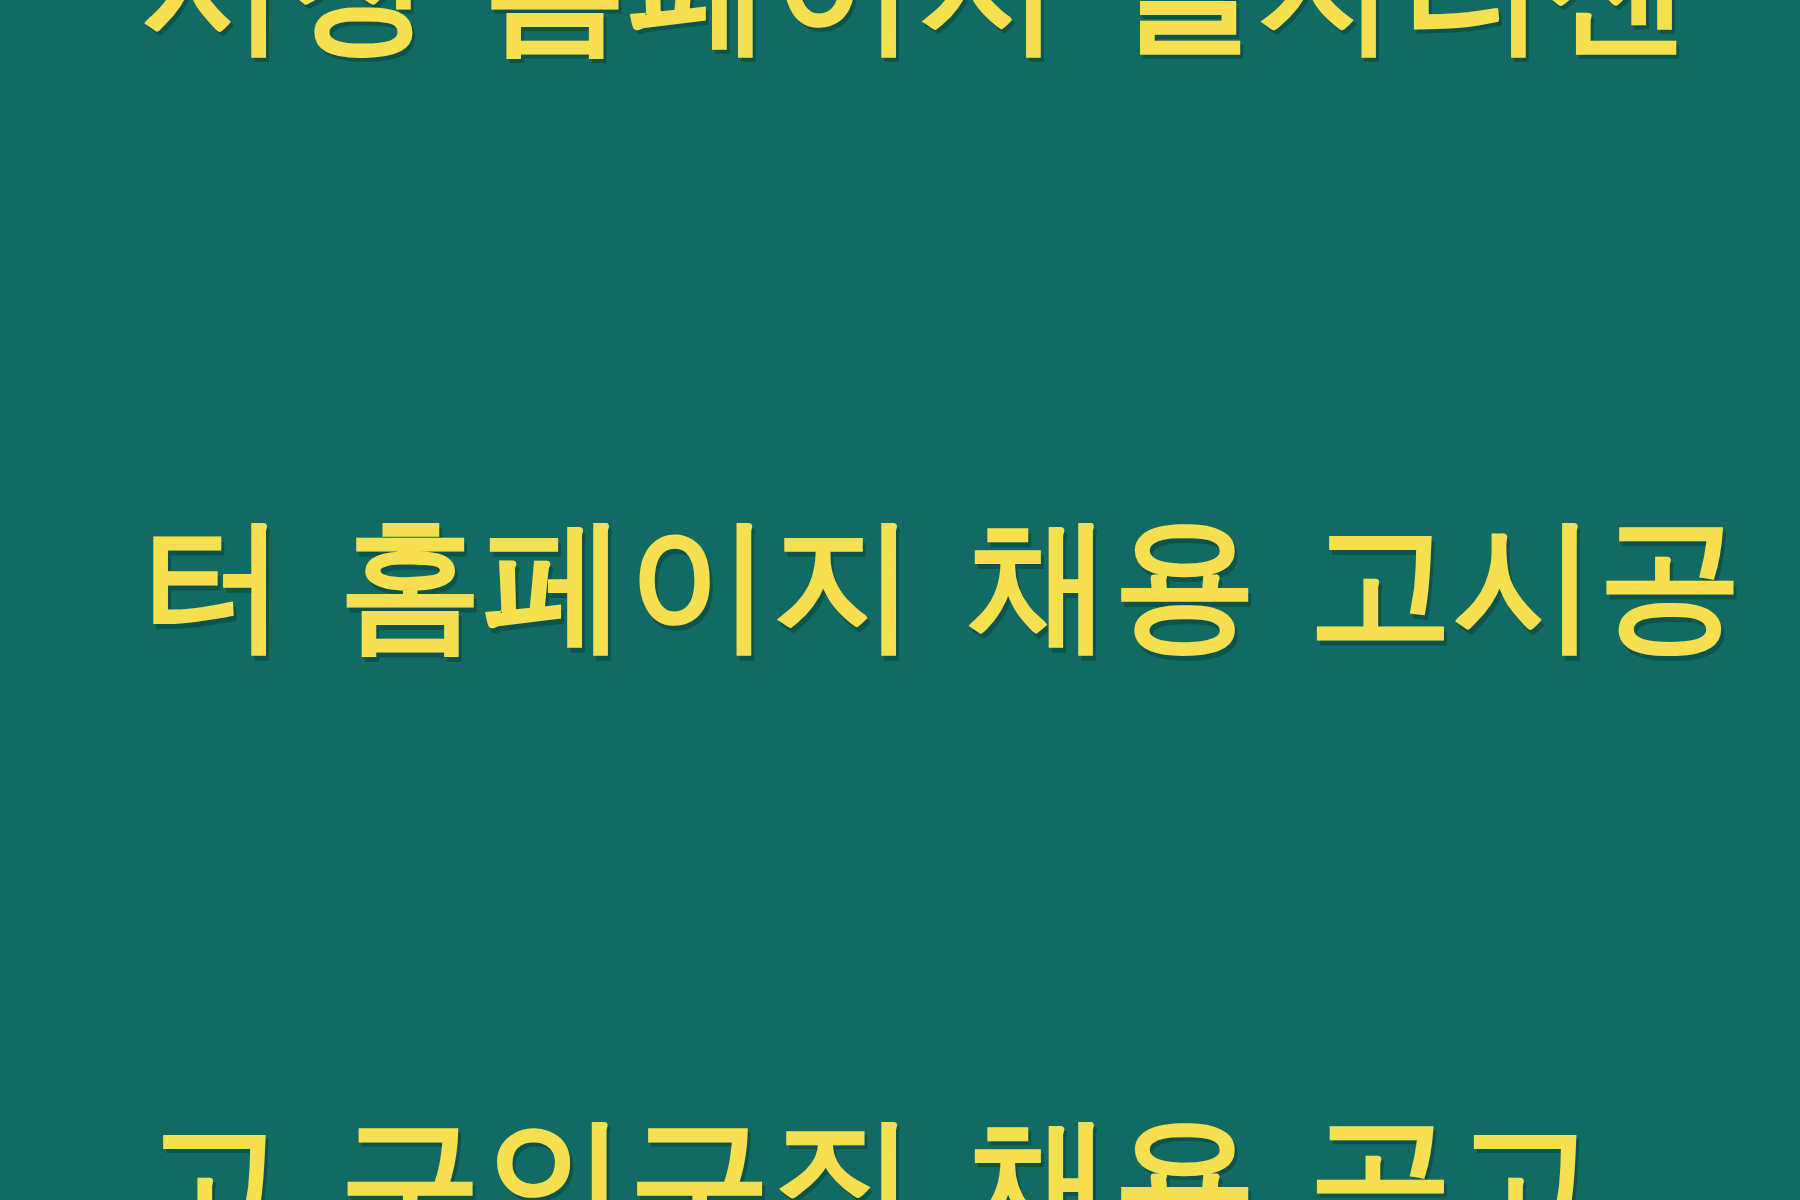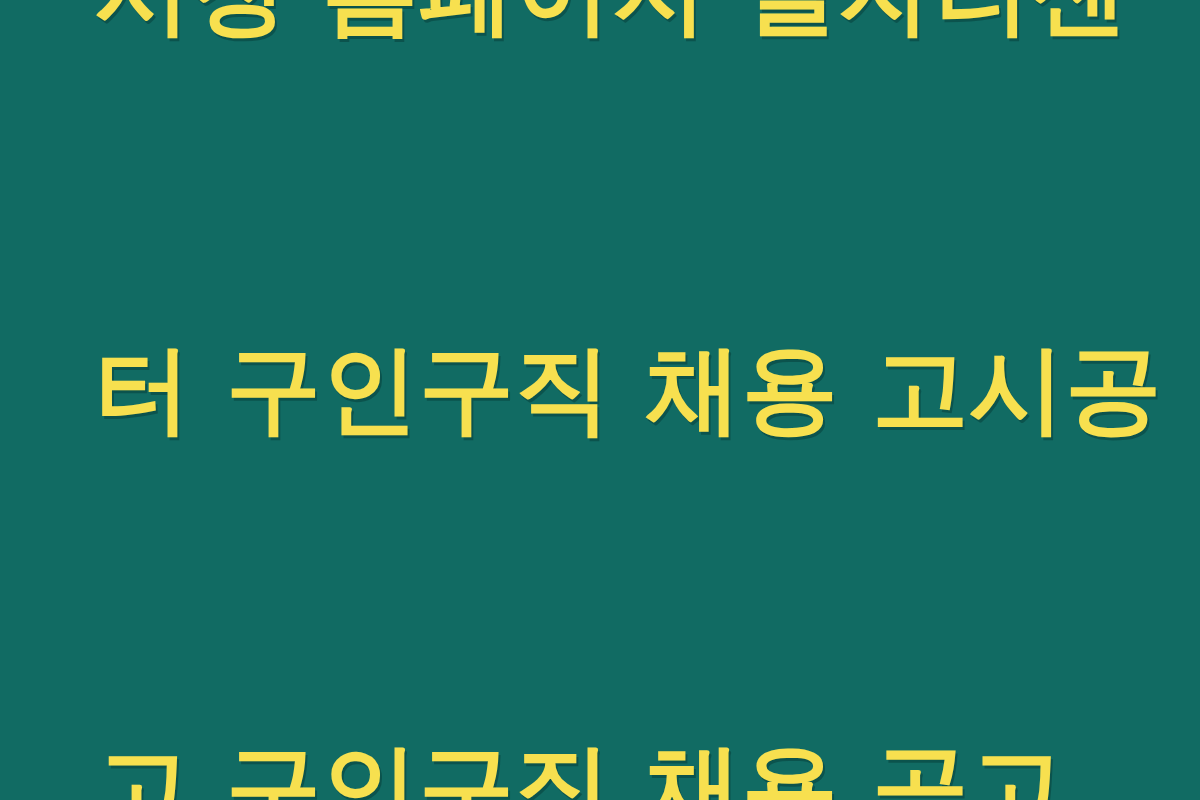--- a/index.html
+++ b/index.html
@@ -46,17 +46,17 @@
     white-space: nowrap;
   }
 </style>
 </head>
 <body>
 
 <div id="canvas">
 
   <div id="headline">
     <span class="hl-line">시청 홈페이지 일자리센</span>
-    <span class="hl-line">터 구인구직 채용 고시공</span>
+    <span class="hl-line">터 홈페이지 채용 고시공</span>
     <span class="hl-line">고 구인구직 채용 공고 …</span>
   </div>
 
 </div>
 
 </body></html>

